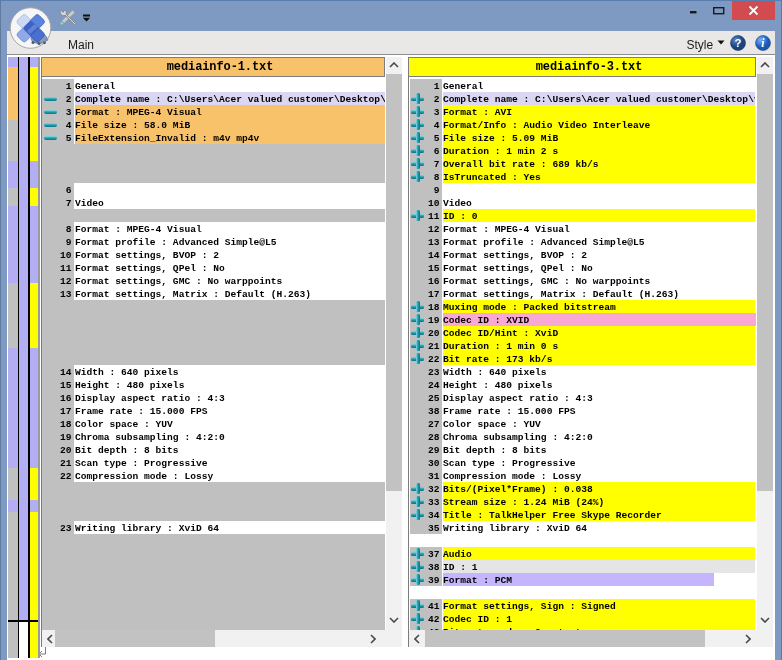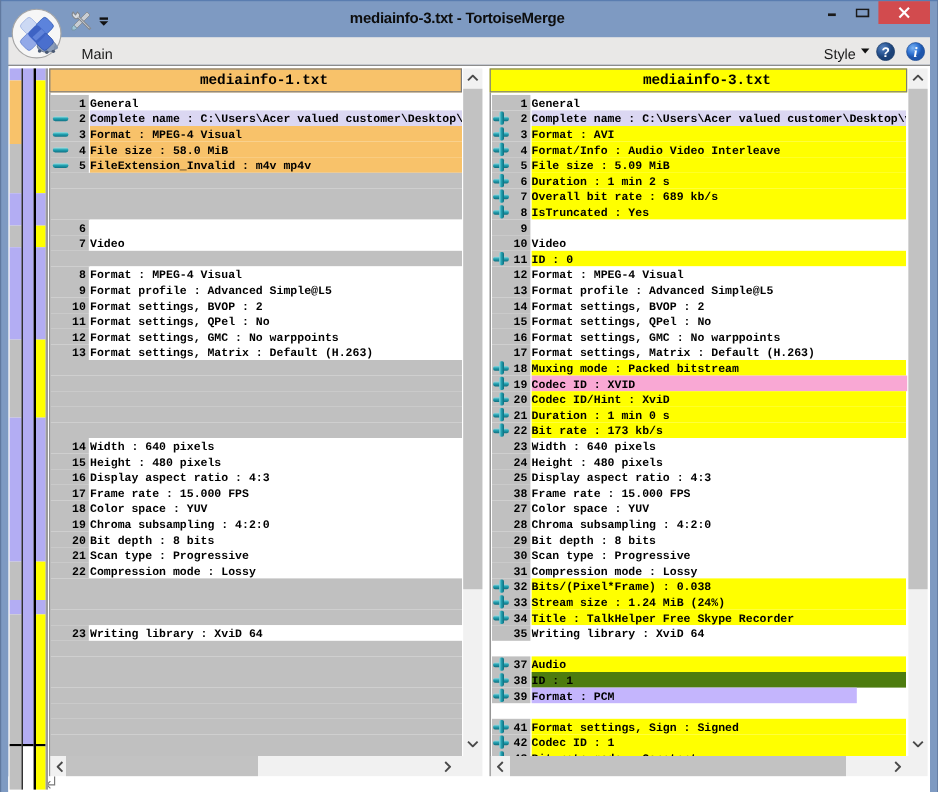--- a/index.html
+++ b/index.html
@@ -38,21 +38,20 @@
 .sb .thumb { position:absolute; background:#c2c2c2; }
 .arr { position:absolute; }
 </style></head>
 <body>
 <div id="win">
 
   <div id="titlebar"></div>
   <div style="position:absolute;left:0;top:0;width:1px;height:660px;background:#60799f"></div>
   <div style="position:absolute;left:781px;top:0;width:1px;height:660px;background:#60799f"></div>
   <div style="position:absolute;left:774px;top:31px;width:1px;height:629px;background:#6d87ad"></div>
-  <div id="title">mediainfo-3.txt - TortoiseMerge</div>
   <svg class="arr" style="left:690px;top:10.5px" width="8" height="3">
       <rect x="0" y="0" width="6.5" height="2.4" fill="#1a1a1a"></rect>
     </svg>
   <svg class="arr" style="left:713px;top:7px" width="12" height="8">
       <rect x="0.7" y="0.7" width="10" height="6" fill="none" stroke="#1a1a1a" stroke-width="1.4"></rect>
     </svg>
   <div id="btn-close"></div>
   <svg class="arr" style="left:748px;top:5px" width="11" height="11" viewBox="0 0 11 11">
       <path d="M1.5 1.5 L9.5 9.5 M9.5 1.5 L1.5 9.5" stroke="#fff" stroke-width="1.8"></path>
     </svg>
@@ -604,21 +603,21 @@
         <div class="txt" style="left:33px;width:312px;background:#ffff00">Audio</div>
       </div>
 <div class="row" style="top:481px">
         <div class="gut" style="width:32px">
           <div class="plus" style="left:1px">
             <div class="ph"></div>
             <div class="pv"></div>
           </div>
           <span class="num">38</span>
         </div>
-        <div class="txt" style="left:33px;width:312px;background:#4d7c0f">ID : 1</div>
+        <div class="txt" style="left:33px;width:312px;background:#e5e5e5">ID : 1</div>
       </div>
 <div class="row" style="top:494px">
         <div class="gut" style="width:32px">
           <div class="plus" style="left:1px">
             <div class="ph"></div>
             <div class="pv"></div>
           </div>
           <span class="num">39</span>
         </div>
         <div class="txt" style="left:33px;width:271px;background:#c4b5fd">Format : PCM</div>

